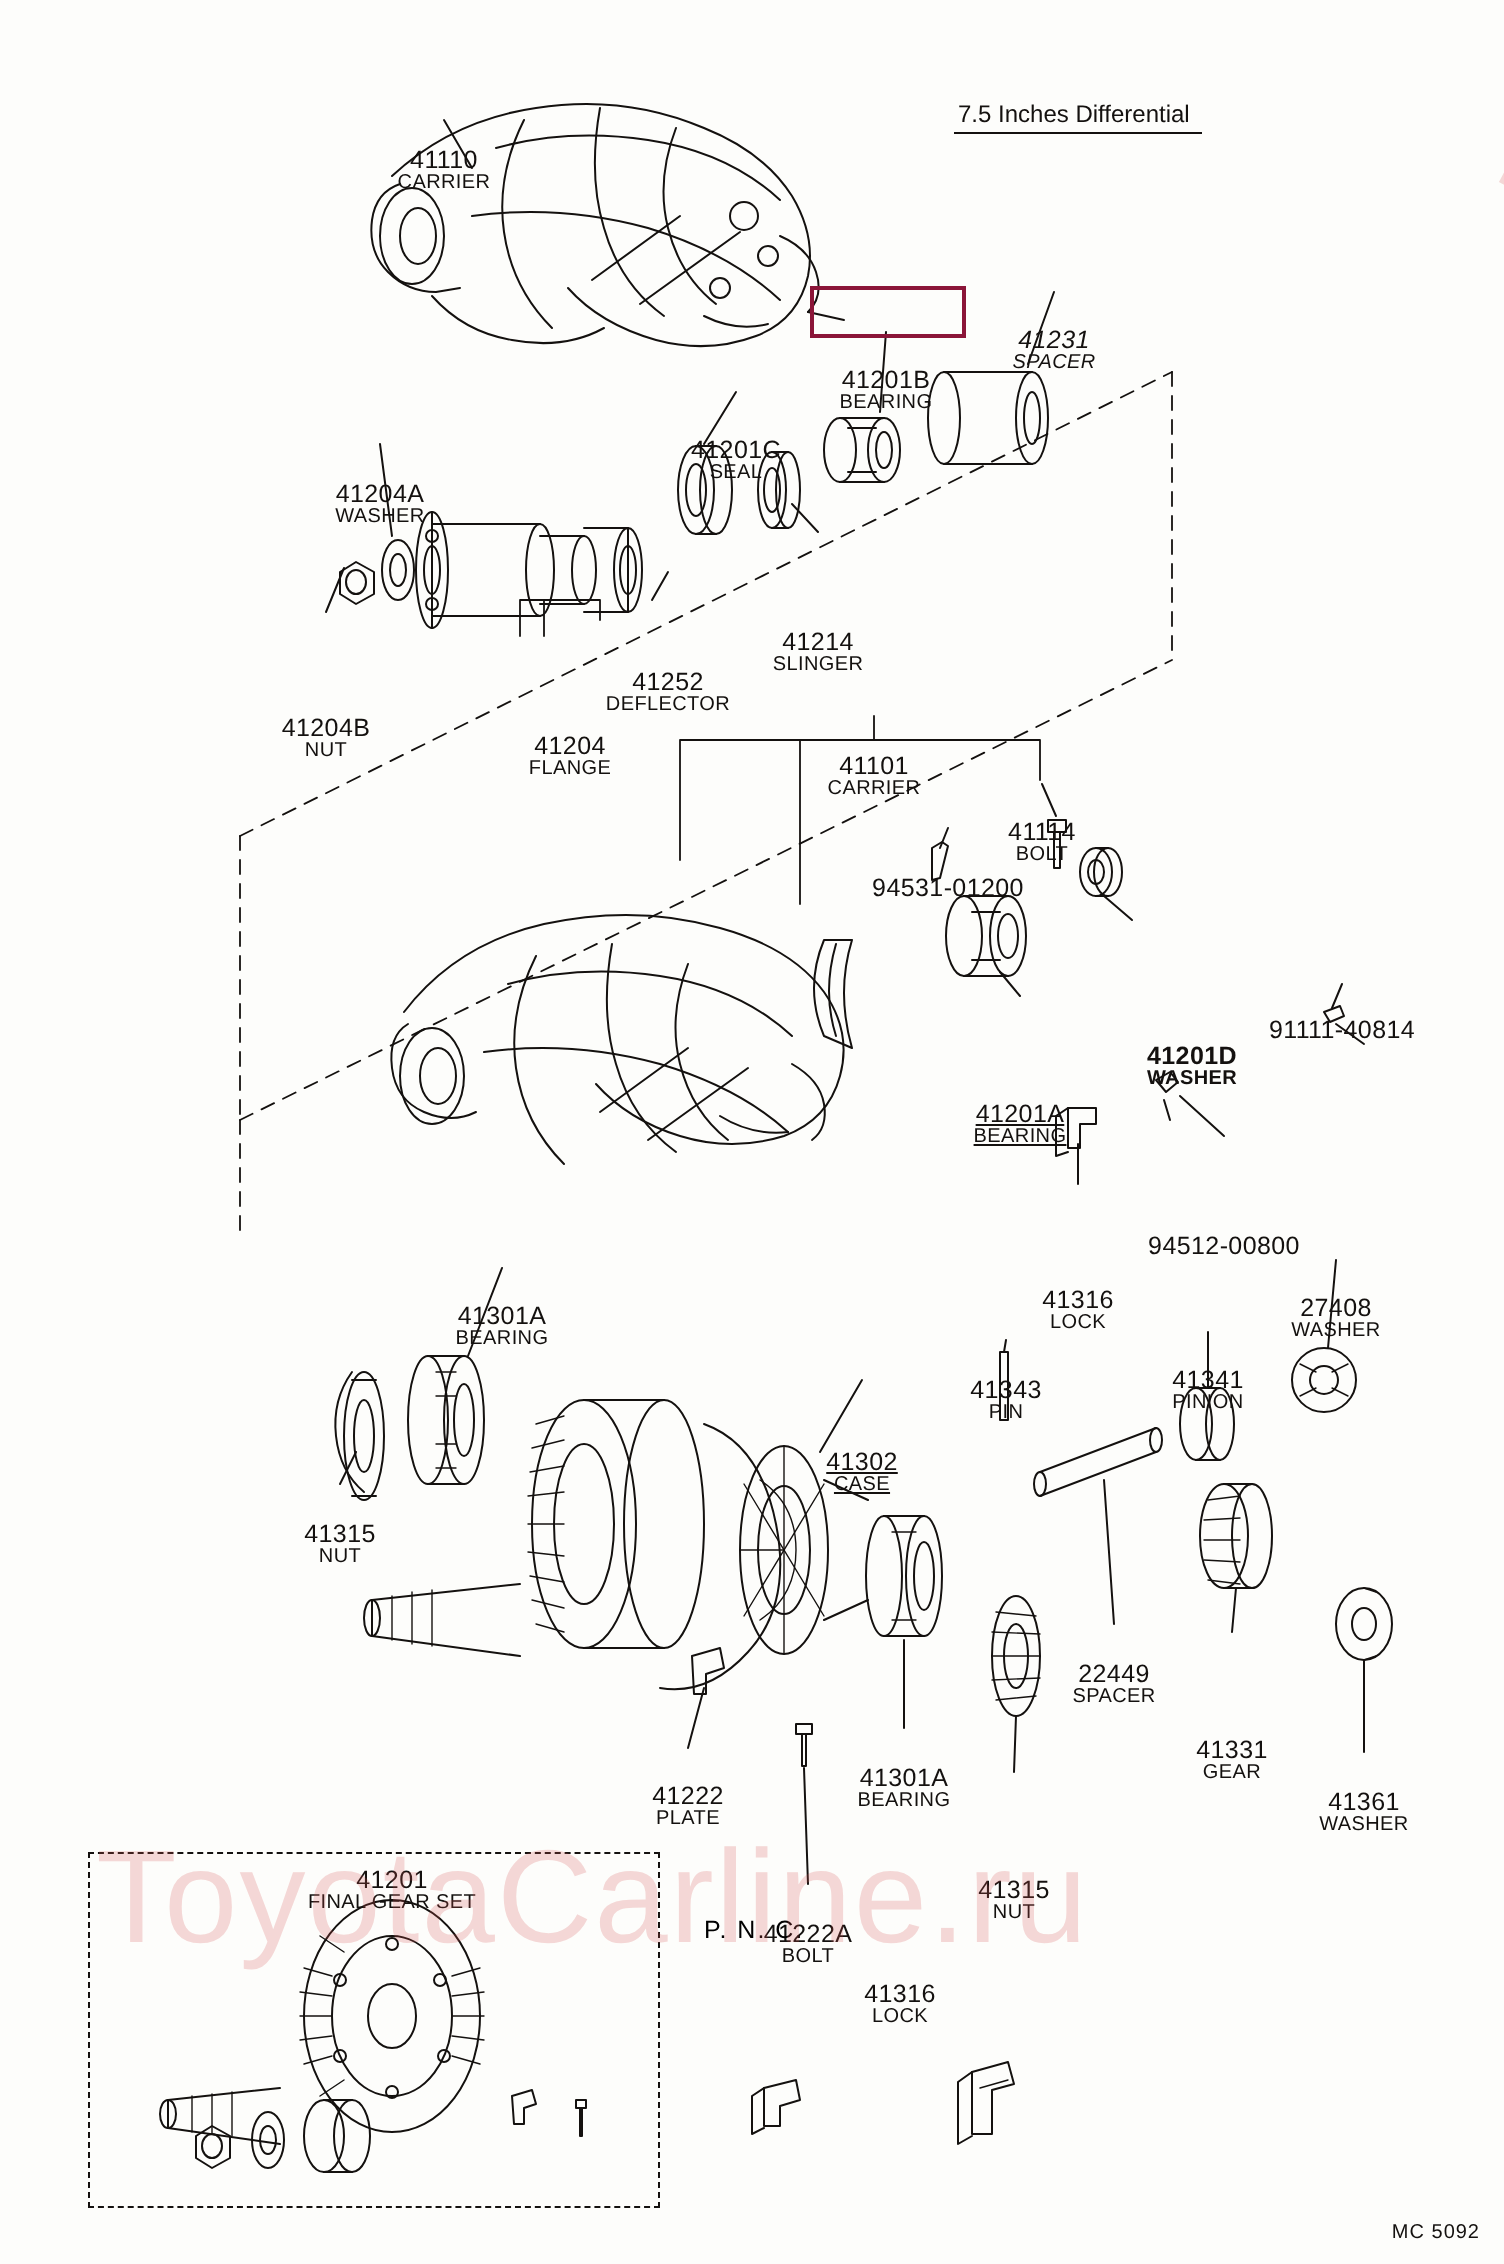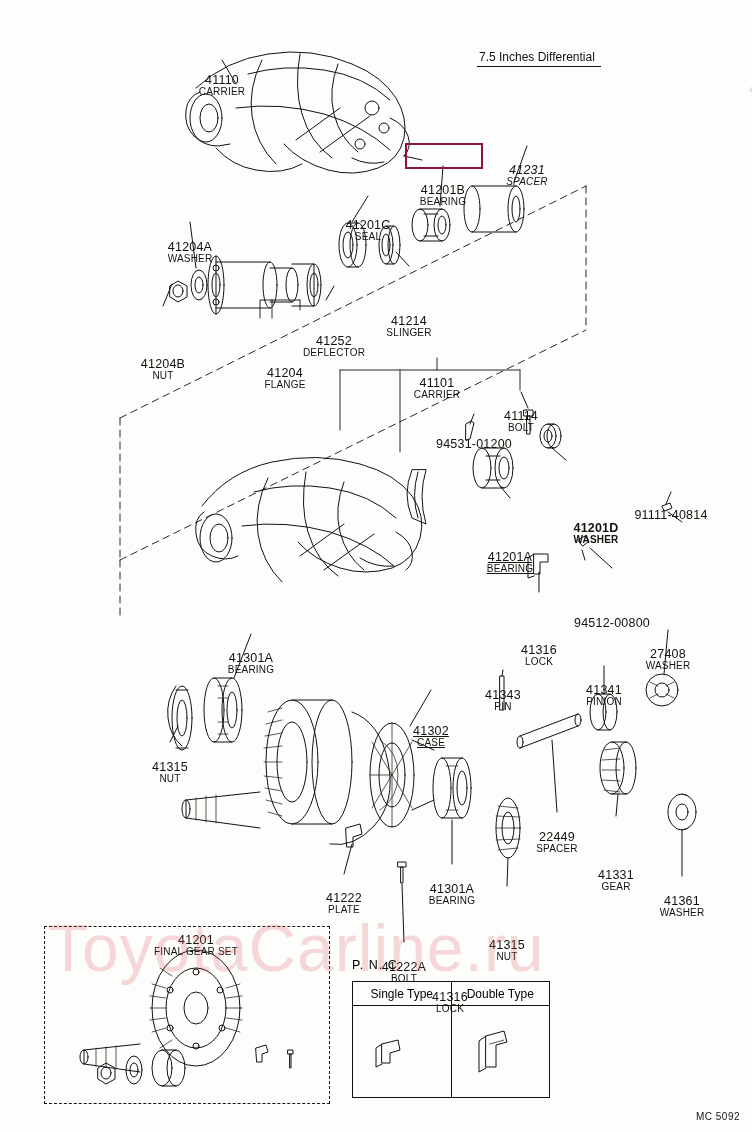--- a/index.html
+++ b/index.html
@@ -552,27 +552,19 @@
   <div class="lbl c" style="left:196px; top:898px;">
     <span class="pn">41201</span>
     <span class="nm">FINAL GEAR SET</span>
   </div>
 
   <div class="pnc-caption">P. N. C.</div>
   <div class="lbl c" style="left:450px; top:955px;">
     <span class="pn">41316</span>
     <span class="nm">LOCK</span>
   </div>
-  <div id="pnc-table">
-    <div class="col">
-      <div class="hdr">Single Type</div>
-    </div>
-    <div class="col">
-      <div class="hdr">Double Type</div>
-    </div>
-  </div>
 
   <div class="code">MC 5092</div>
 
   <div class="wm rot" style="left:735px; top:85px;">ToyotaCarline.ru</div>
   <div class="wm" style="left:48px; top:910px;">ToyotaCarline.ru</div>
 
 </div>
 
 </body></html>

